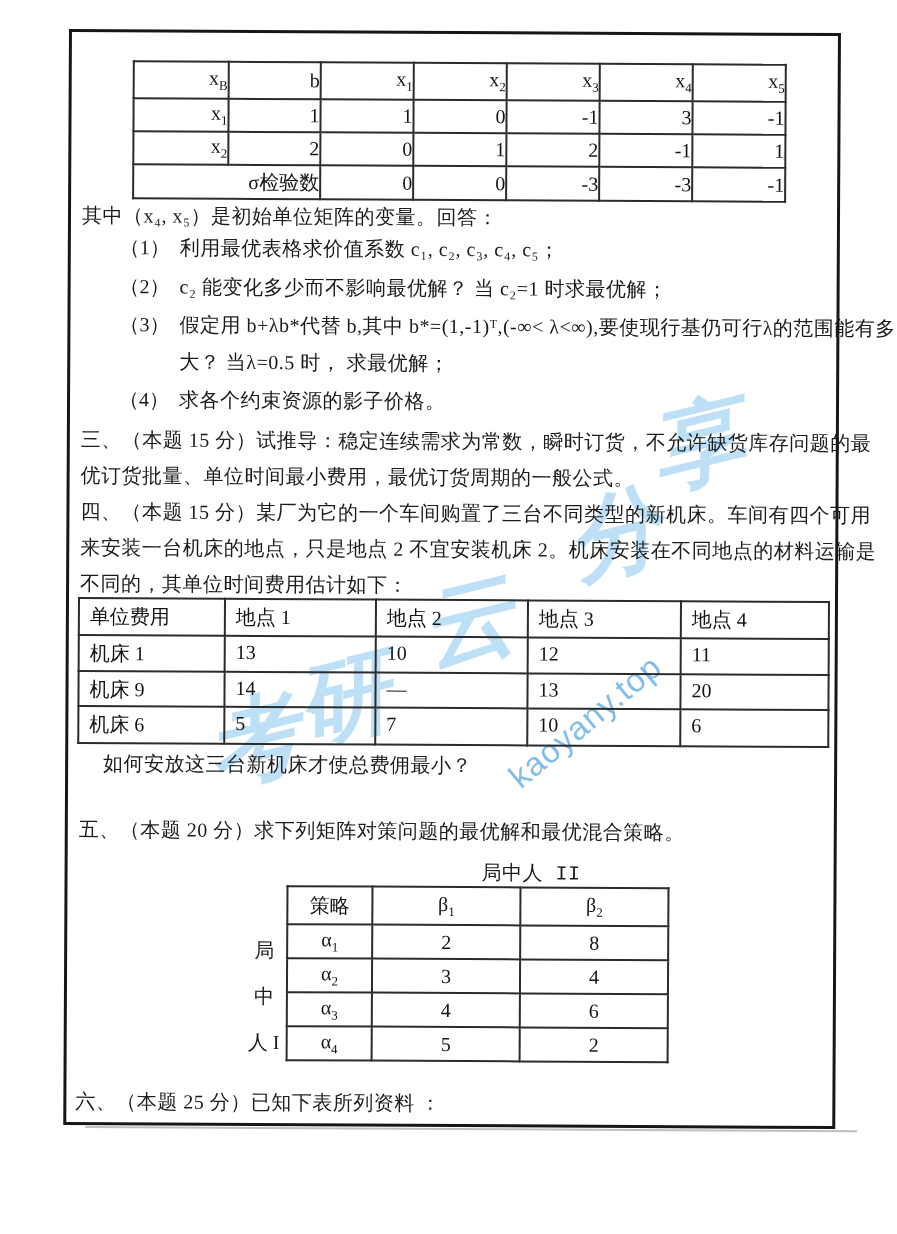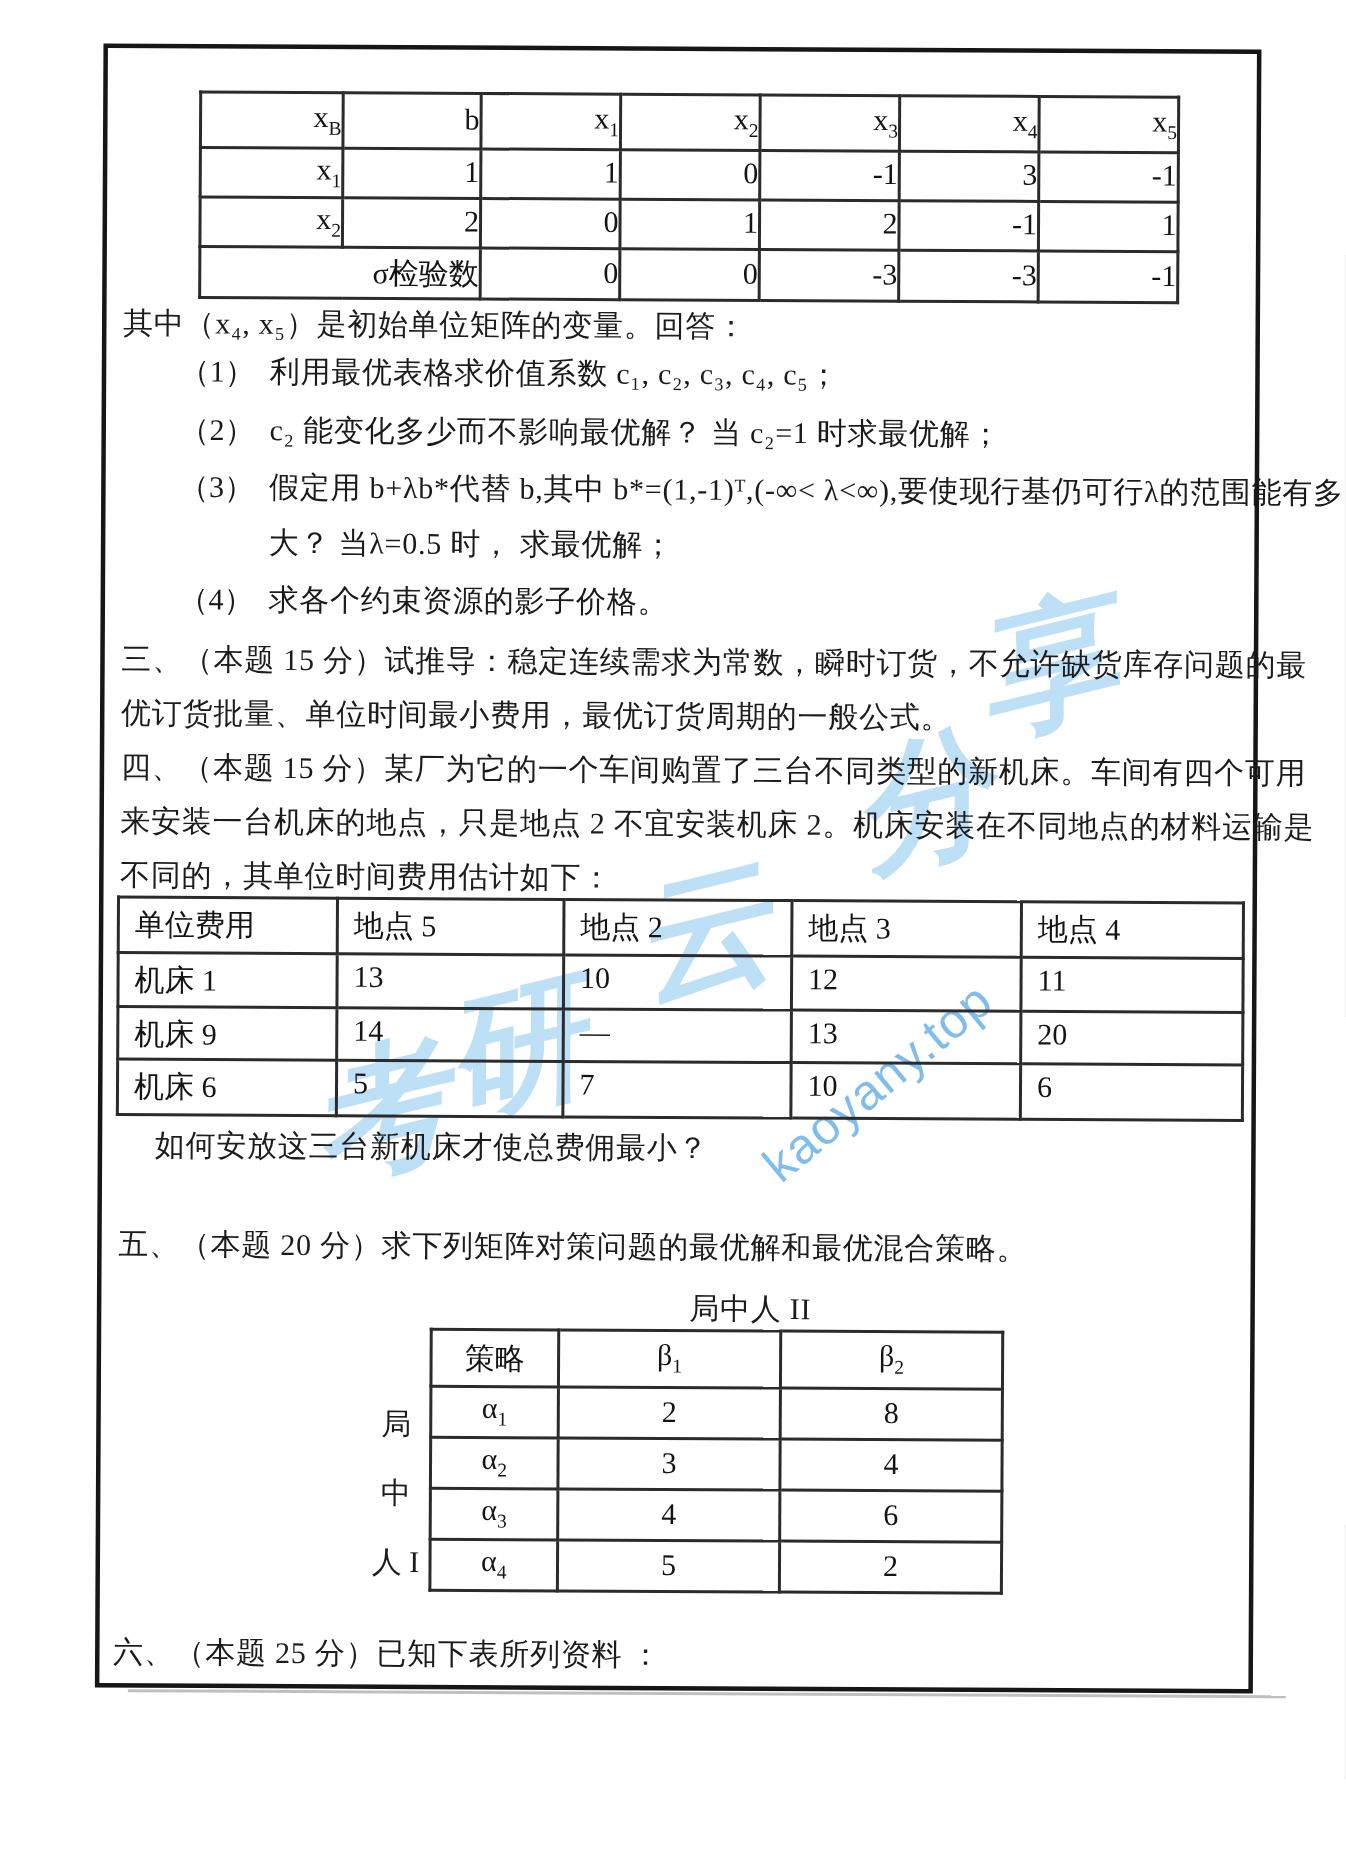--- a/index.html
+++ b/index.html
@@ -145,21 +145,21 @@
         <colgroup>
             <col style="width:146px">
             <col style="width:151px">
             <col style="width:152px">
             <col style="width:153px">
             <col style="width:148px">
           </colgroup>
         <tbody>
             <tr class="h37">
           <td>单位费用</td>
-          <td>地点 5</td>
+          <td>地点 1</td>
           <td>地点 2</td>
           <td>地点 3</td>
           <td>地点 4</td>
         </tr>
         <tr class="h36">
           <td>机床 1</td>
           <td>13</td>
           <td>10</td>
           <td>12</td>
           <td>11</td>
@@ -177,21 +177,21 @@
           <td>7</td>
           <td>10</td>
           <td>6</td>
         </tr>
       </tbody>
         </table>
 
       <div class="t" style="left:104px;top:752px;">如何安放这三台新机床才使总费佣最小？</div>
 
       <div class="t" style="left:80px;top:818px;">五、（本题 20 分）求下列矩阵对策问题的最优解和最优混合策略。</div>
-      <div class="t" style="left:461px;top:859px;">局中人 II</div>
+      <div class="t" style="left:483px;top:859px;font-family:Liberation Mono, monospace;">局中人 II</div>
 
       <table class="tbl" id="game">
         <colgroup>
             <col style="width:85px">
             <col style="width:148px">
             <col style="width:148px">
           </colgroup>
         <tbody>
             <tr class="h38">
           <td class="blank">策略</td>

